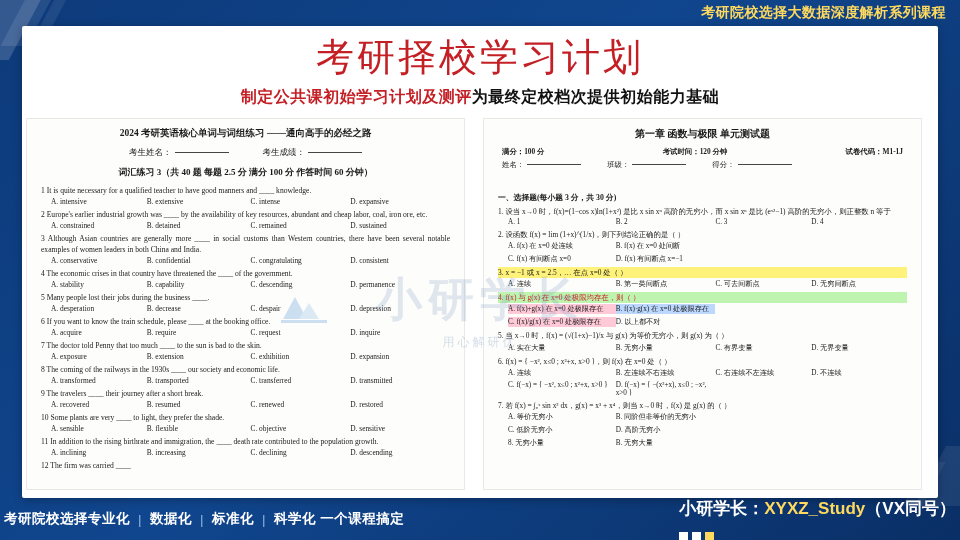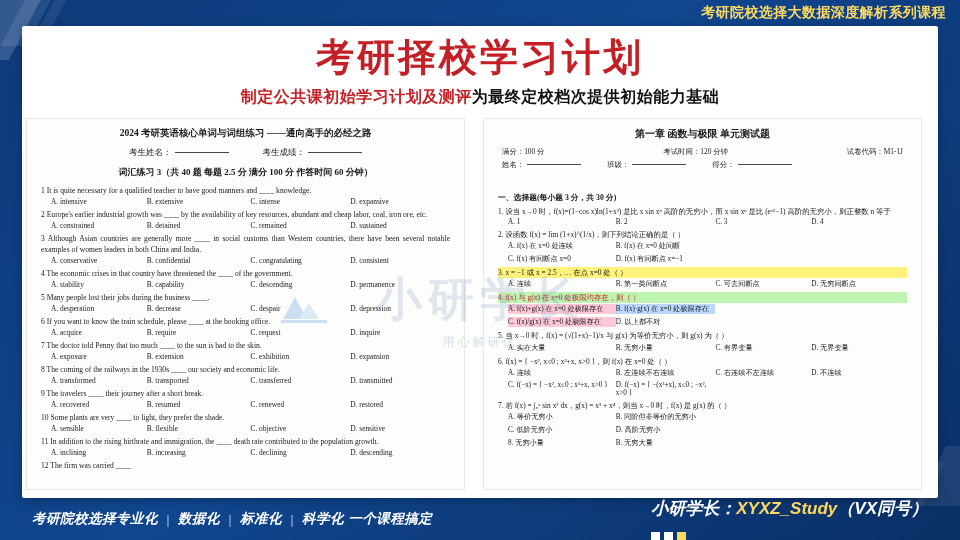--- a/index.html
+++ b/index.html
@@ -62,21 +62,21 @@
     overflow: hidden;
   }
 
   .title-block {
     text-align: center;
     padding-top: 12px;
   }
   .main-title {
     color: #c31f25;
     font-size: 38px;
-    font-weight: bold;
+    font-weight: normal;
     letter-spacing: 3px;
     line-height: 1.05;
     font-family: "Liberation Sans", sans-serif;
   }
   .sub-title {
     margin-top: 9px;
     font-size: 16px;
     font-weight: bold;
     color: #111;
     letter-spacing: 0.5px;
@@ -159,20 +159,21 @@
     font-size: 10px;
     font-weight: bold;
     margin-bottom: 6px;
   }
   .m-meta {
     display: flex;
     justify-content: space-between;
     font-size: 7.4px;
     padding: 0 4px;
     margin-bottom: 3px;
+    font-weight: bold;
   }
   .m-meta2 {
     display: flex;
     justify-content: flex-start;
     gap: 26px;
     font-size: 7.4px;
     padding: 0 4px;
     margin-bottom: 22px;
   }
   .m-sec {
@@ -234,23 +235,22 @@
     opacity: 0.35;
   }
 
   .footer {
     position: absolute;
     left: 0; right: 0; bottom: 0;
     height: 42px;
     display: flex;
     align-items: center;
     justify-content: space-between;
-    padding: 0 32px;
+    padding: 0 4px;
     box-sizing: border-box;
-    font-style: italic;
   }
   .footer-left {
     color: #ffffff;
     font-size: 13.5px;
     font-weight: bold;
     letter-spacing: 0.5px;
     display: flex;
     align-items: center;
     gap: 8px;
     white-space: nowrap;

